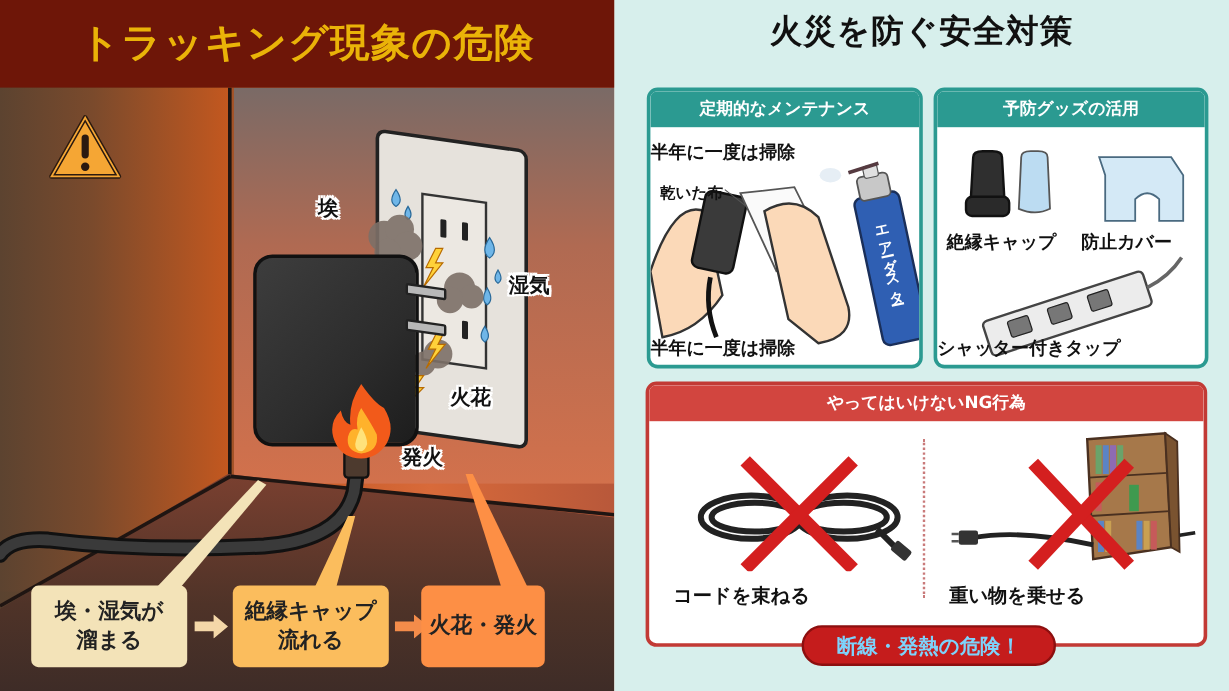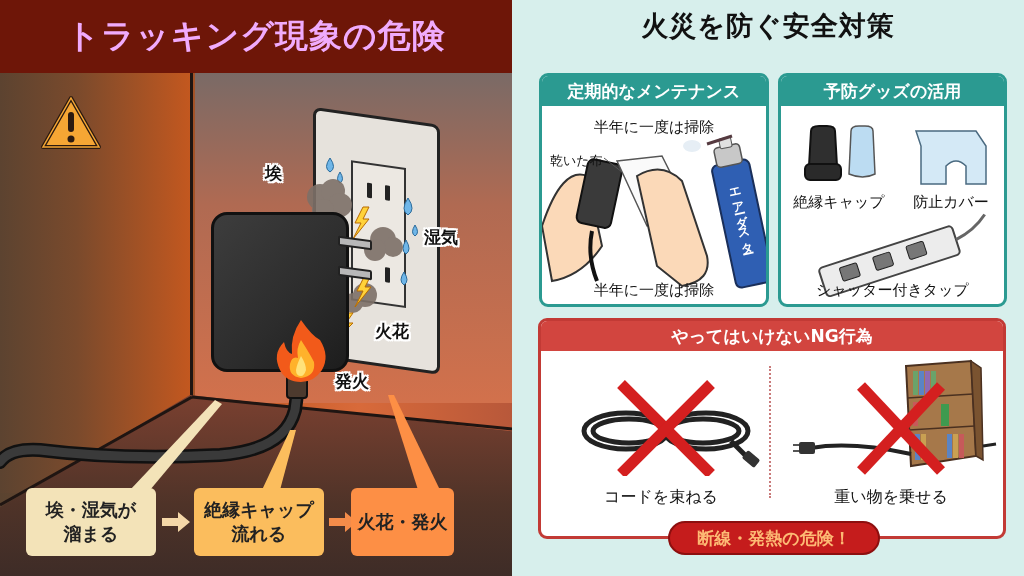--- a/index.html
+++ b/index.html
@@ -4,21 +4,21 @@
 <style>
   * { box-sizing: border-box; margin: 0; padding: 0; }
   html, body { width: 1024px; height: 576px; overflow: hidden; background: #d7efec; }
   body { font-family: "DejaVu Sans", "Liberation Sans", sans-serif; position: relative; }
 
   
   .left { position: absolute; left: 0; top: 0; width: 512px; height: 576px; overflow: hidden;
           background: linear-gradient(90deg, #5a4330 0%, #7a4a2a 25%, #c45a26 48%, #d86a3a 70%, #b8583a 100%); }
   .left-header { position: absolute; left: 0; top: 0; width: 512px; height: 73px; background: #6e1608;
                  display: flex; align-items: center; justify-content: center; z-index: 5; }
-  .left-header .title { color: #f0abfc; font-size: 33px; font-weight: bold; letter-spacing: 1px; }
+  .left-header .title { color: #eab308; font-size: 33px; font-weight: bold; letter-spacing: 1px; }
 
   .wall-back { position: absolute; left: 195px; top: 73px; width: 317px; height: 330px;
                background: linear-gradient(180deg, #7a6a66 0%, #b06a52 40%, #d2714c 100%); }
   .wall-left { position: absolute; left: 0; top: 73px; width: 192px; height: 420px;
                background: linear-gradient(90deg, #5c4330 0%, #7a4a2c 40%, #c4581f 100%); }
   .wall-edge { position: absolute; left: 190px; top: 73px; width: 3px; height: 325px; background: #1f1512; }
   .floor { position: absolute; left: 0; top: 395px; width: 512px; height: 181px;
            background: linear-gradient(180deg, #7a4030 0%, #4f3328 60%, #3e2c27 100%);
            clip-path: polygon(0 100%, 0 62%, 190px 0, 512px 20%, 512px 100%); }
   .floor-line { position: absolute; left: 0; top: 395px; width: 512px; height: 120px; pointer-events:none; }
@@ -48,29 +48,29 @@
               font-weight: bold; font-size: 18px; color: #222; line-height: 24px; }
   .flow-arrow { position: absolute; top: 512px; width: 28px; height: 20px; }
   .pointer { position: absolute; pointer-events:none; }
 
   
   .right { position: absolute; left: 512px; top: 0; width: 512px; height: 576px; background: #d7efec; }
   .right-title { position: absolute; left: 0; top: 8px; width: 512px; text-align: center;
                  font-size: 27px; font-weight: bold; color: #111; letter-spacing: 1px; }
 
   .card { position: absolute; border: 3px solid #2b9a91; border-radius: 9px; background: #fff; overflow: hidden; }
-  .card-head { background: #2b9a91; color: #fff; font-weight: bold; font-size: 17px; text-align: center;
+  .card-head { background: #2b9a91; color: #fff; font-weight: bold; font-size: 14px; text-align: center;
                height: 30px; line-height: 30px; }
   .card-red { border-color: #c23a35; }
   .card-red .card-head { background: #d2453f; }
 
-  .caption { position: absolute; font-weight: normal; font-size: 15px; color: #111; text-align: center; white-space: nowrap; }
+  .caption { position: absolute; font-weight: bold; font-size: 15px; color: #111; white-space: nowrap; }
 
   .danger-pill { position: absolute; left: 668px; top: 521px; width: 212px; height: 34px;
-                 background: #c51c1c; border: 2px solid #8d0f0f; border-radius: 18px; color: #fdba74;
+                 background: #c51c1c; border: 2px solid #8d0f0f; border-radius: 18px; color: #7dd3fc;
                  font-weight: bold; font-size: 17px; display: flex; align-items: center; justify-content: center; }
   .divider-dots { position: absolute; left: 769px; top: 366px; height: 132px; border-left: 2px dotted #c97a7a; }
 </style>
 </head>
 <body>
 
 <div class="left">
   <div class="wall-left"></div>
   <div class="wall-back"></div>
   <div class="wall-edge"></div>

